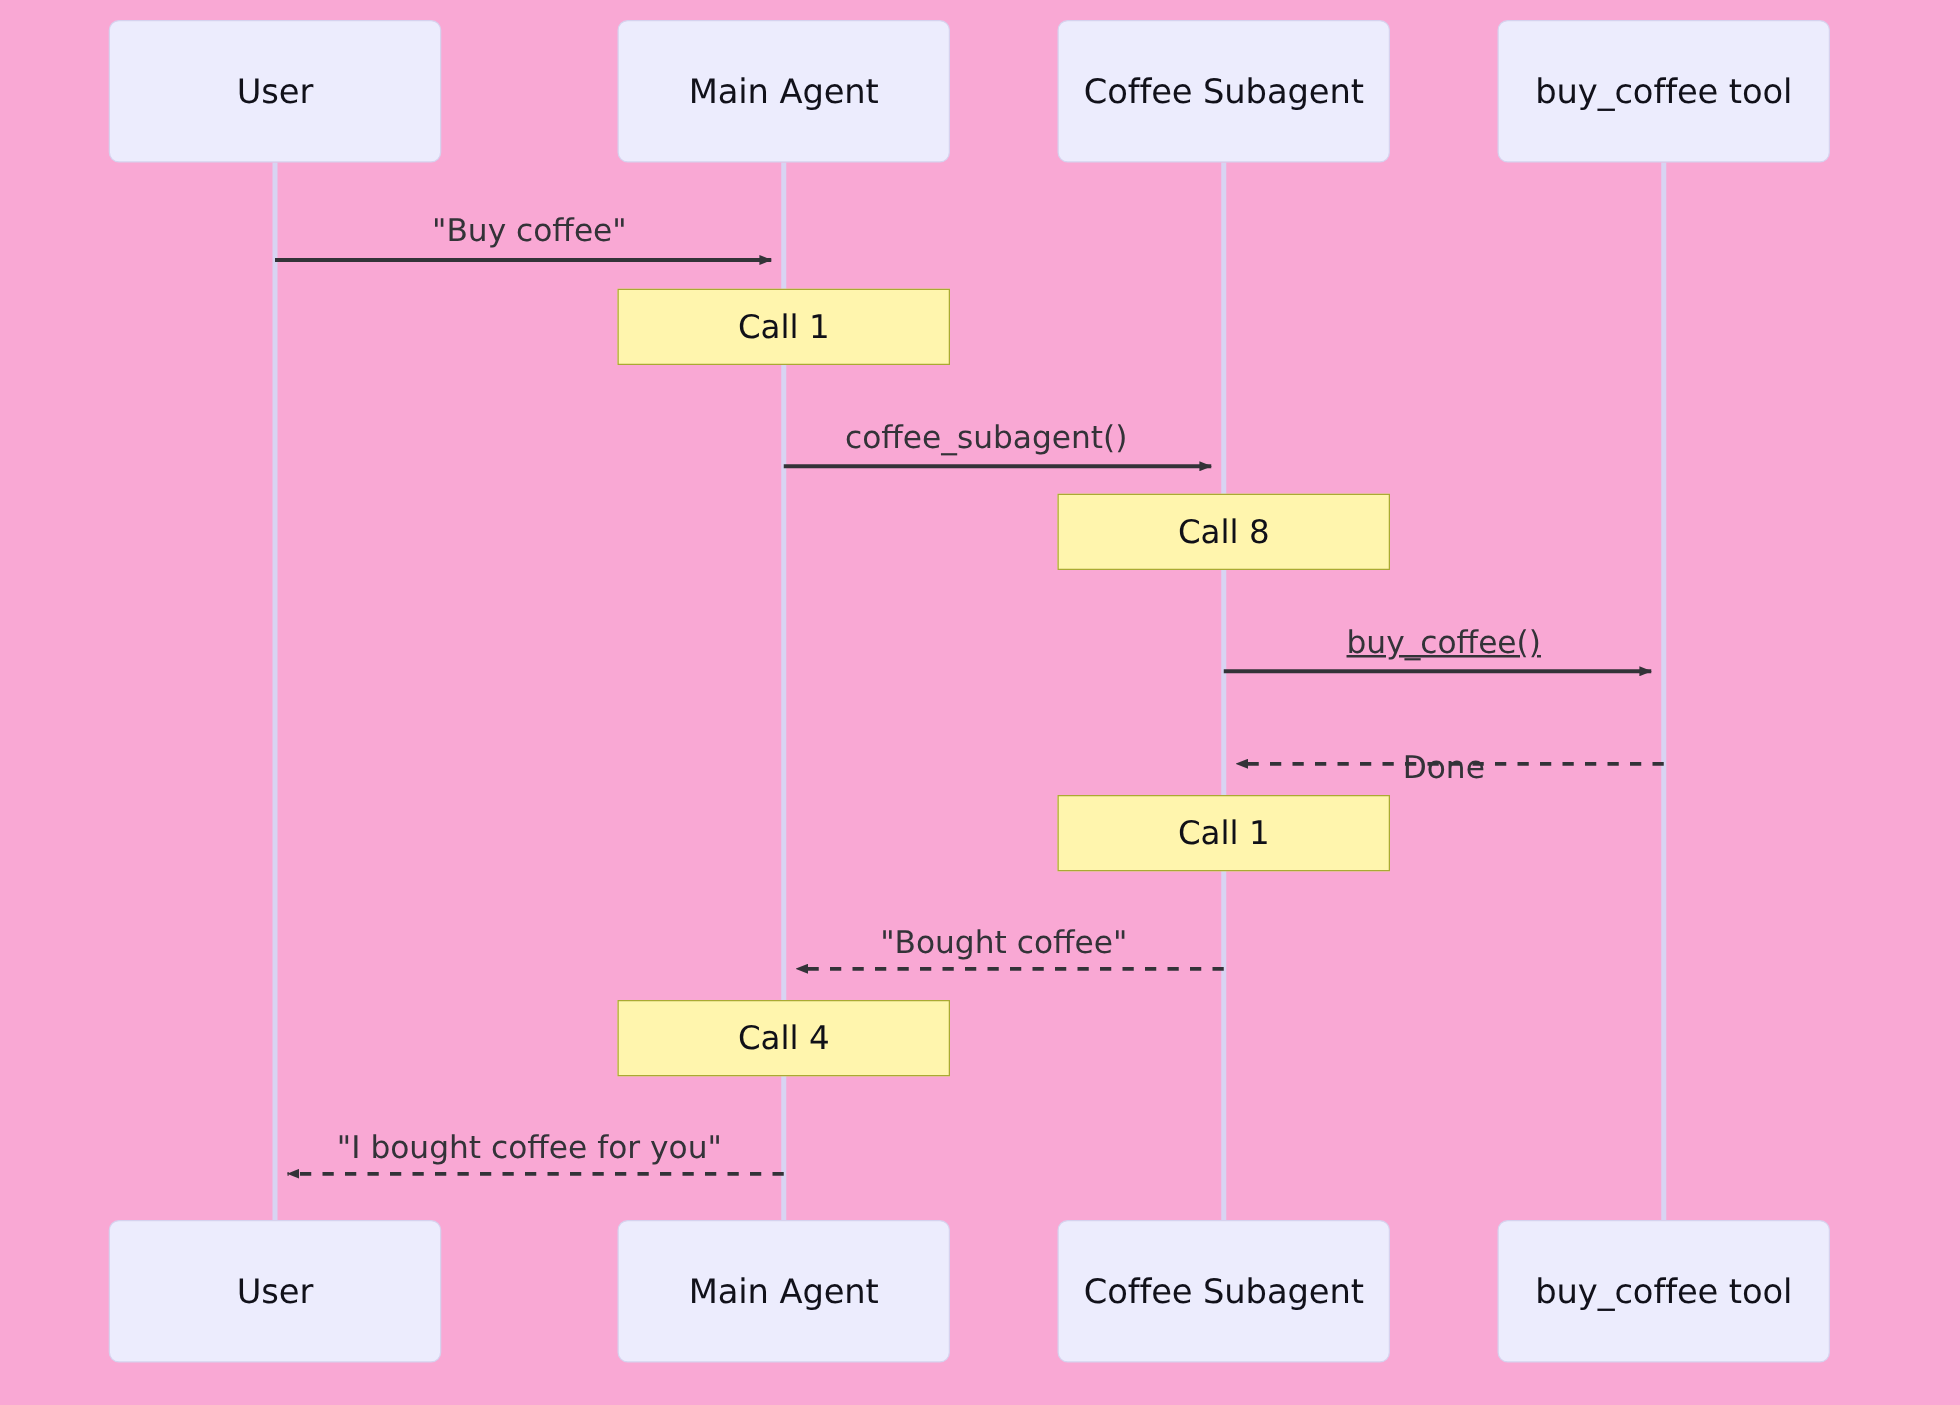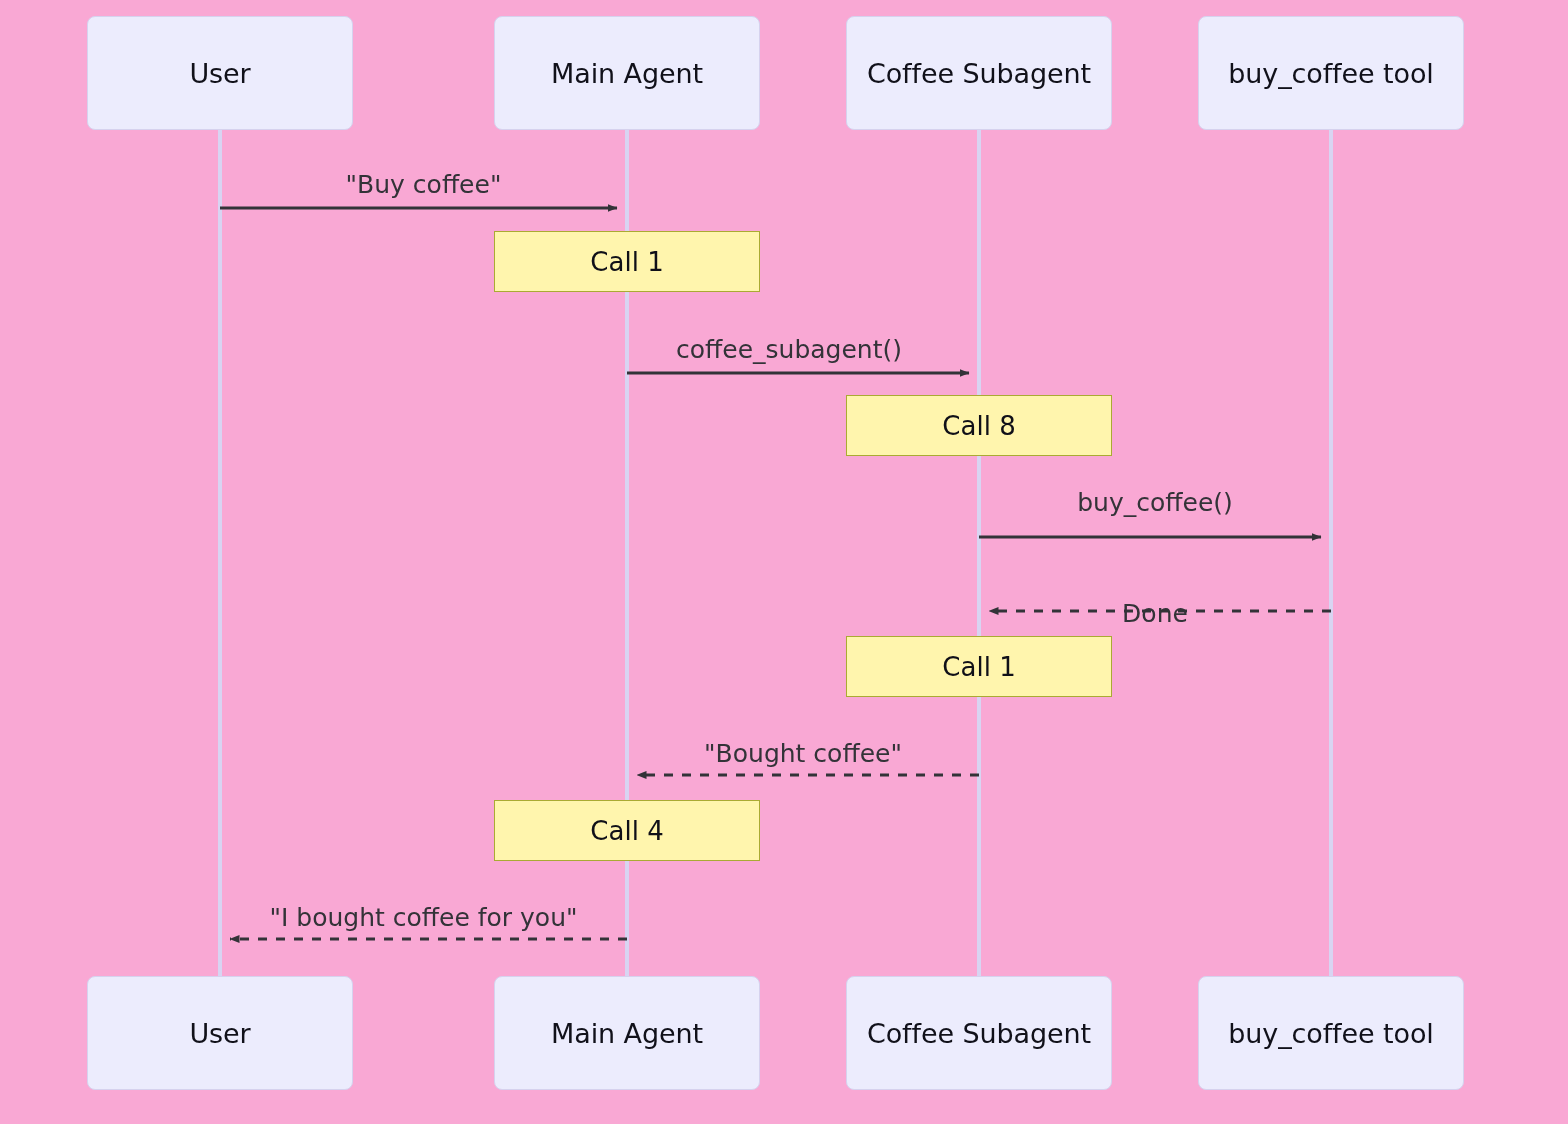--- a/index.html
+++ b/index.html
@@ -137,19 +137,19 @@
       <div class="note-box" style="left: 846px; top: 636px; width: 266px; height: 61px;">
         <span class="note-label">Call 1</span>
       </div>
       <div class="note-box" style="left: 494px; top: 800px; width: 266px; height: 61px;">
         <span class="note-label">Call 4</span>
       </div>
     </div>
   <div id="labels-layer">
       <div class="msg-label" style="left: 423.5px; top: 170px;">"Buy coffee"</div>
       <div class="msg-label" style="left: 789px; top: 335px;">coffee_subagent()</div>
-      <div class="msg-label" style="left: 1155px; top: 488px;">buy_coffee()</div>
+      <div class="msg-label" style="left: 1155px; top: 499px; text-decoration: underline;">buy_coffee()</div>
       <div class="msg-label" style="left: 1155px; top: 575px; margin-top: 24px;">Done</div>
       <div class="msg-label" style="left: 803px; top: 739px;">"Bought coffee"</div>
       <div class="msg-label" style="left: 423.5px; top: 903px;">"I bought coffee for you"</div>
     </div>
 
 </div>
 
 </body></html>

